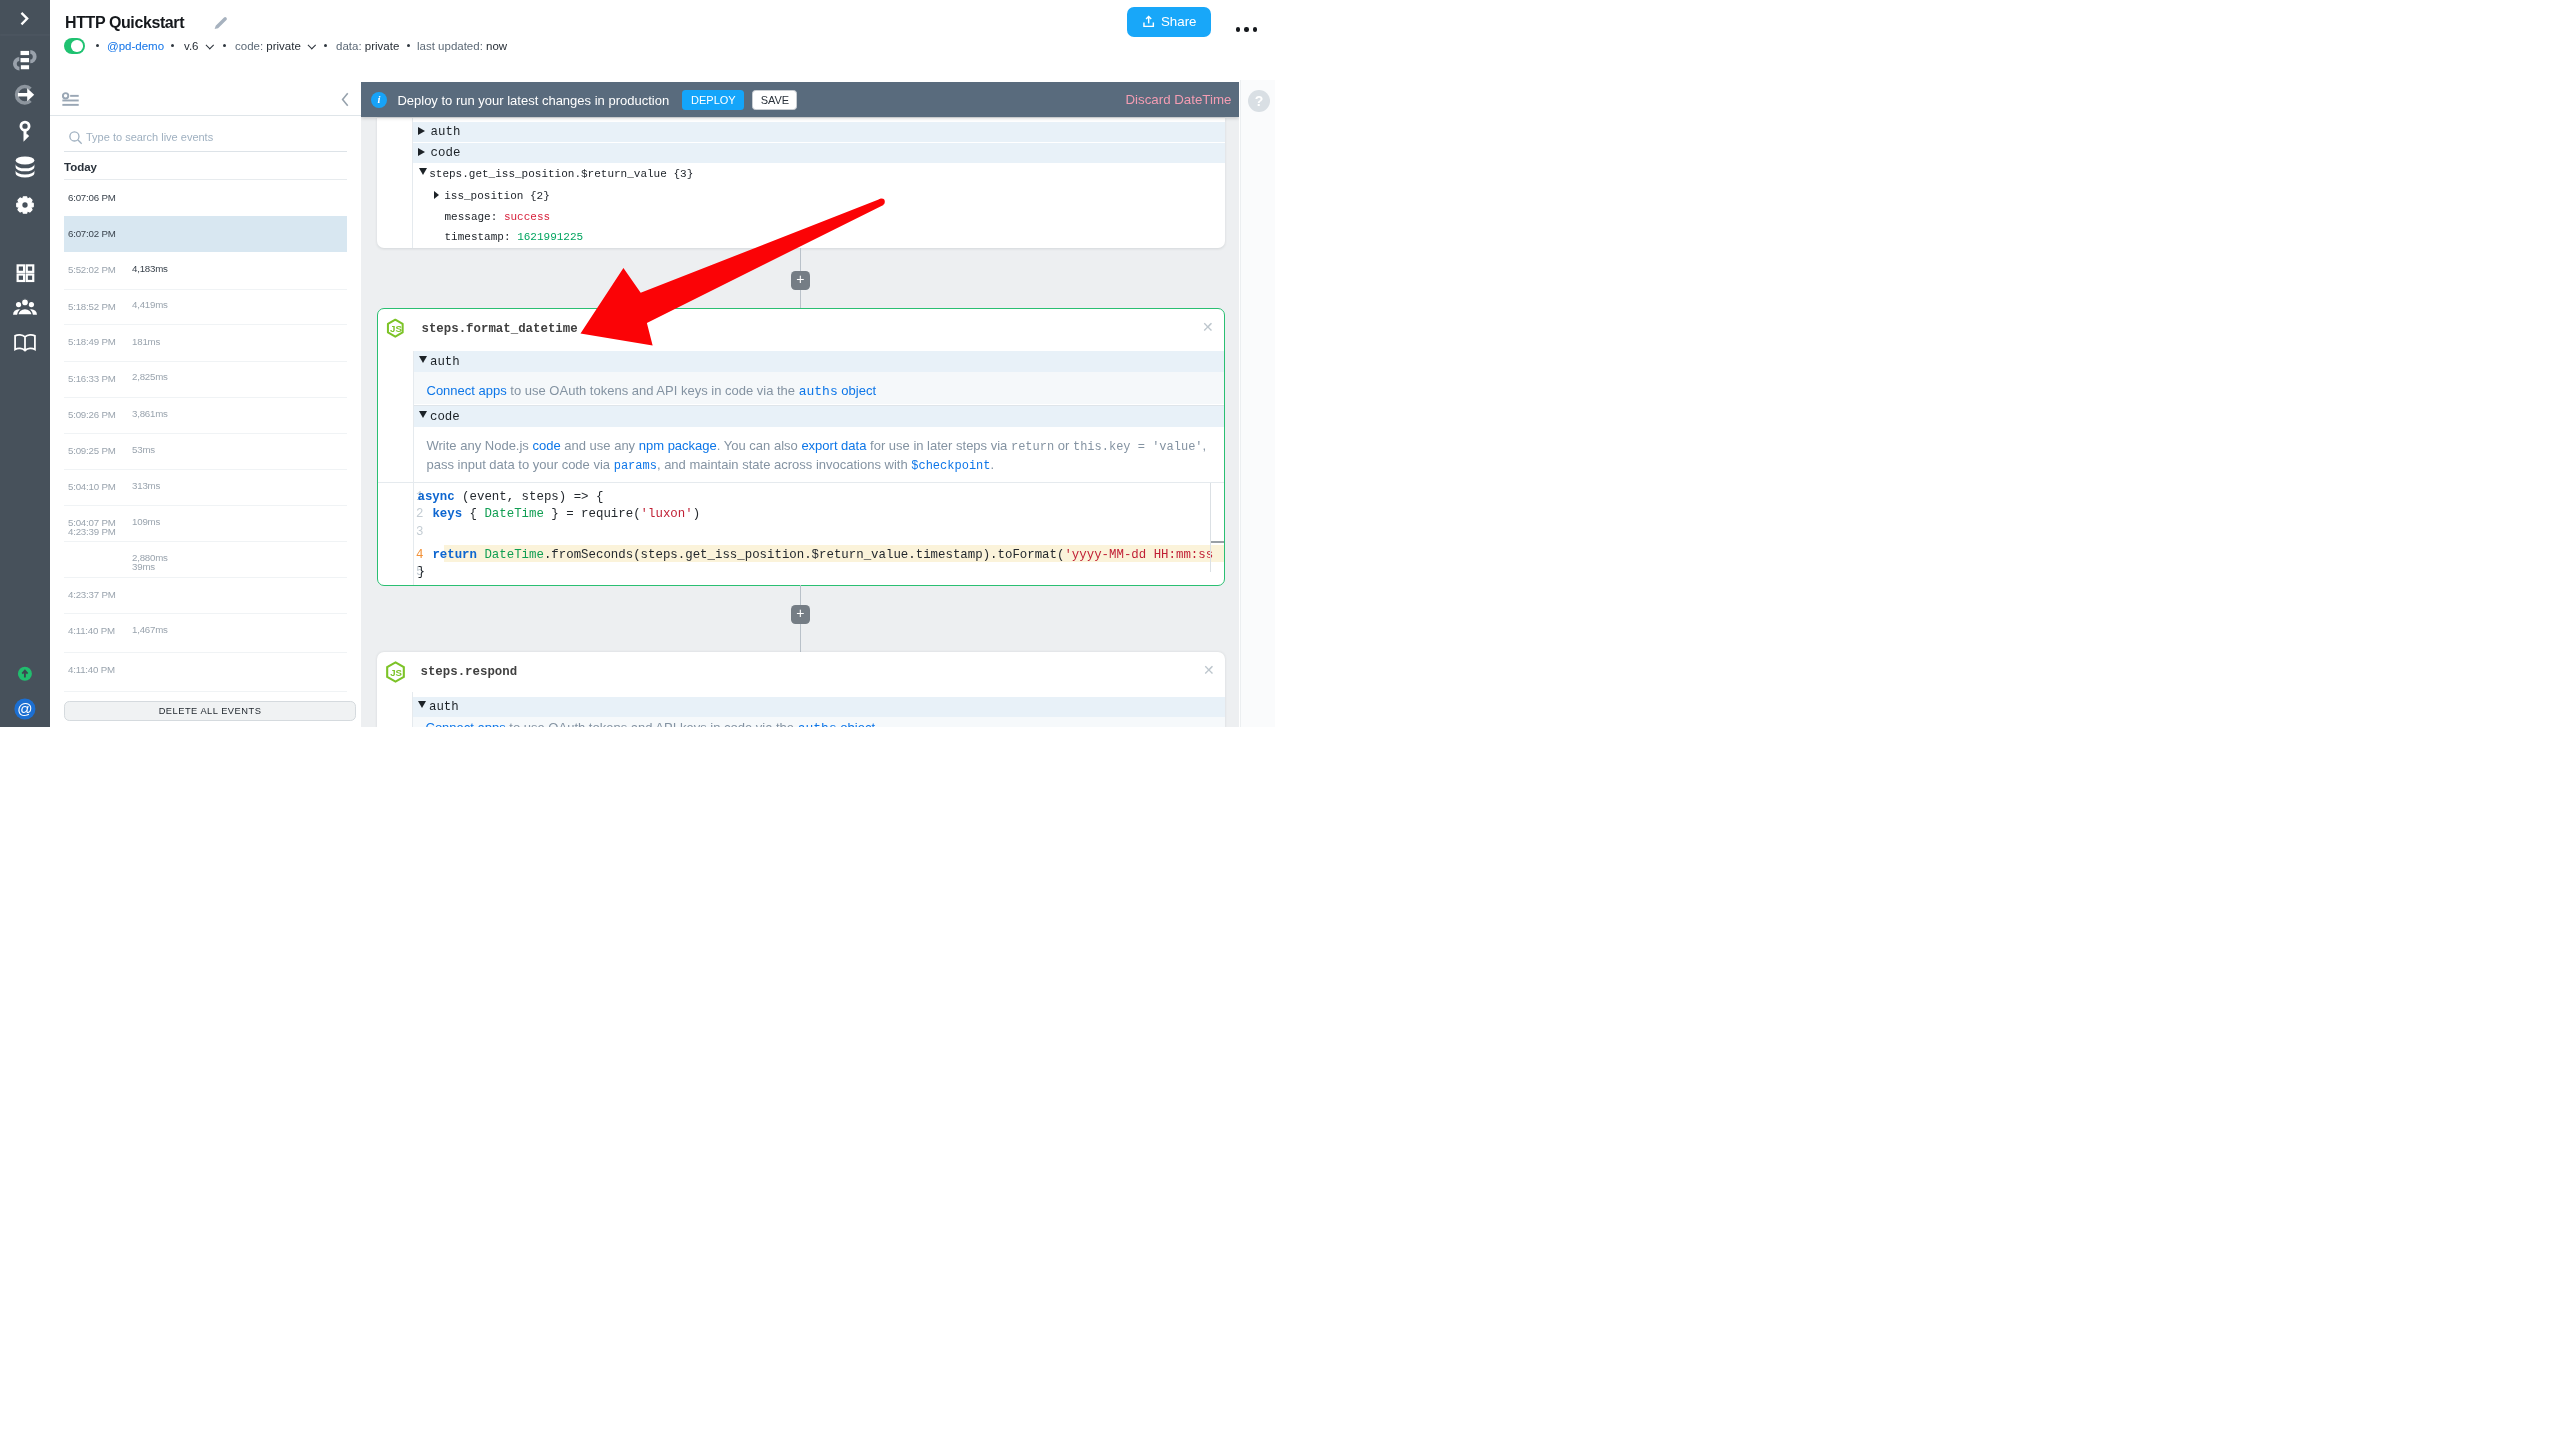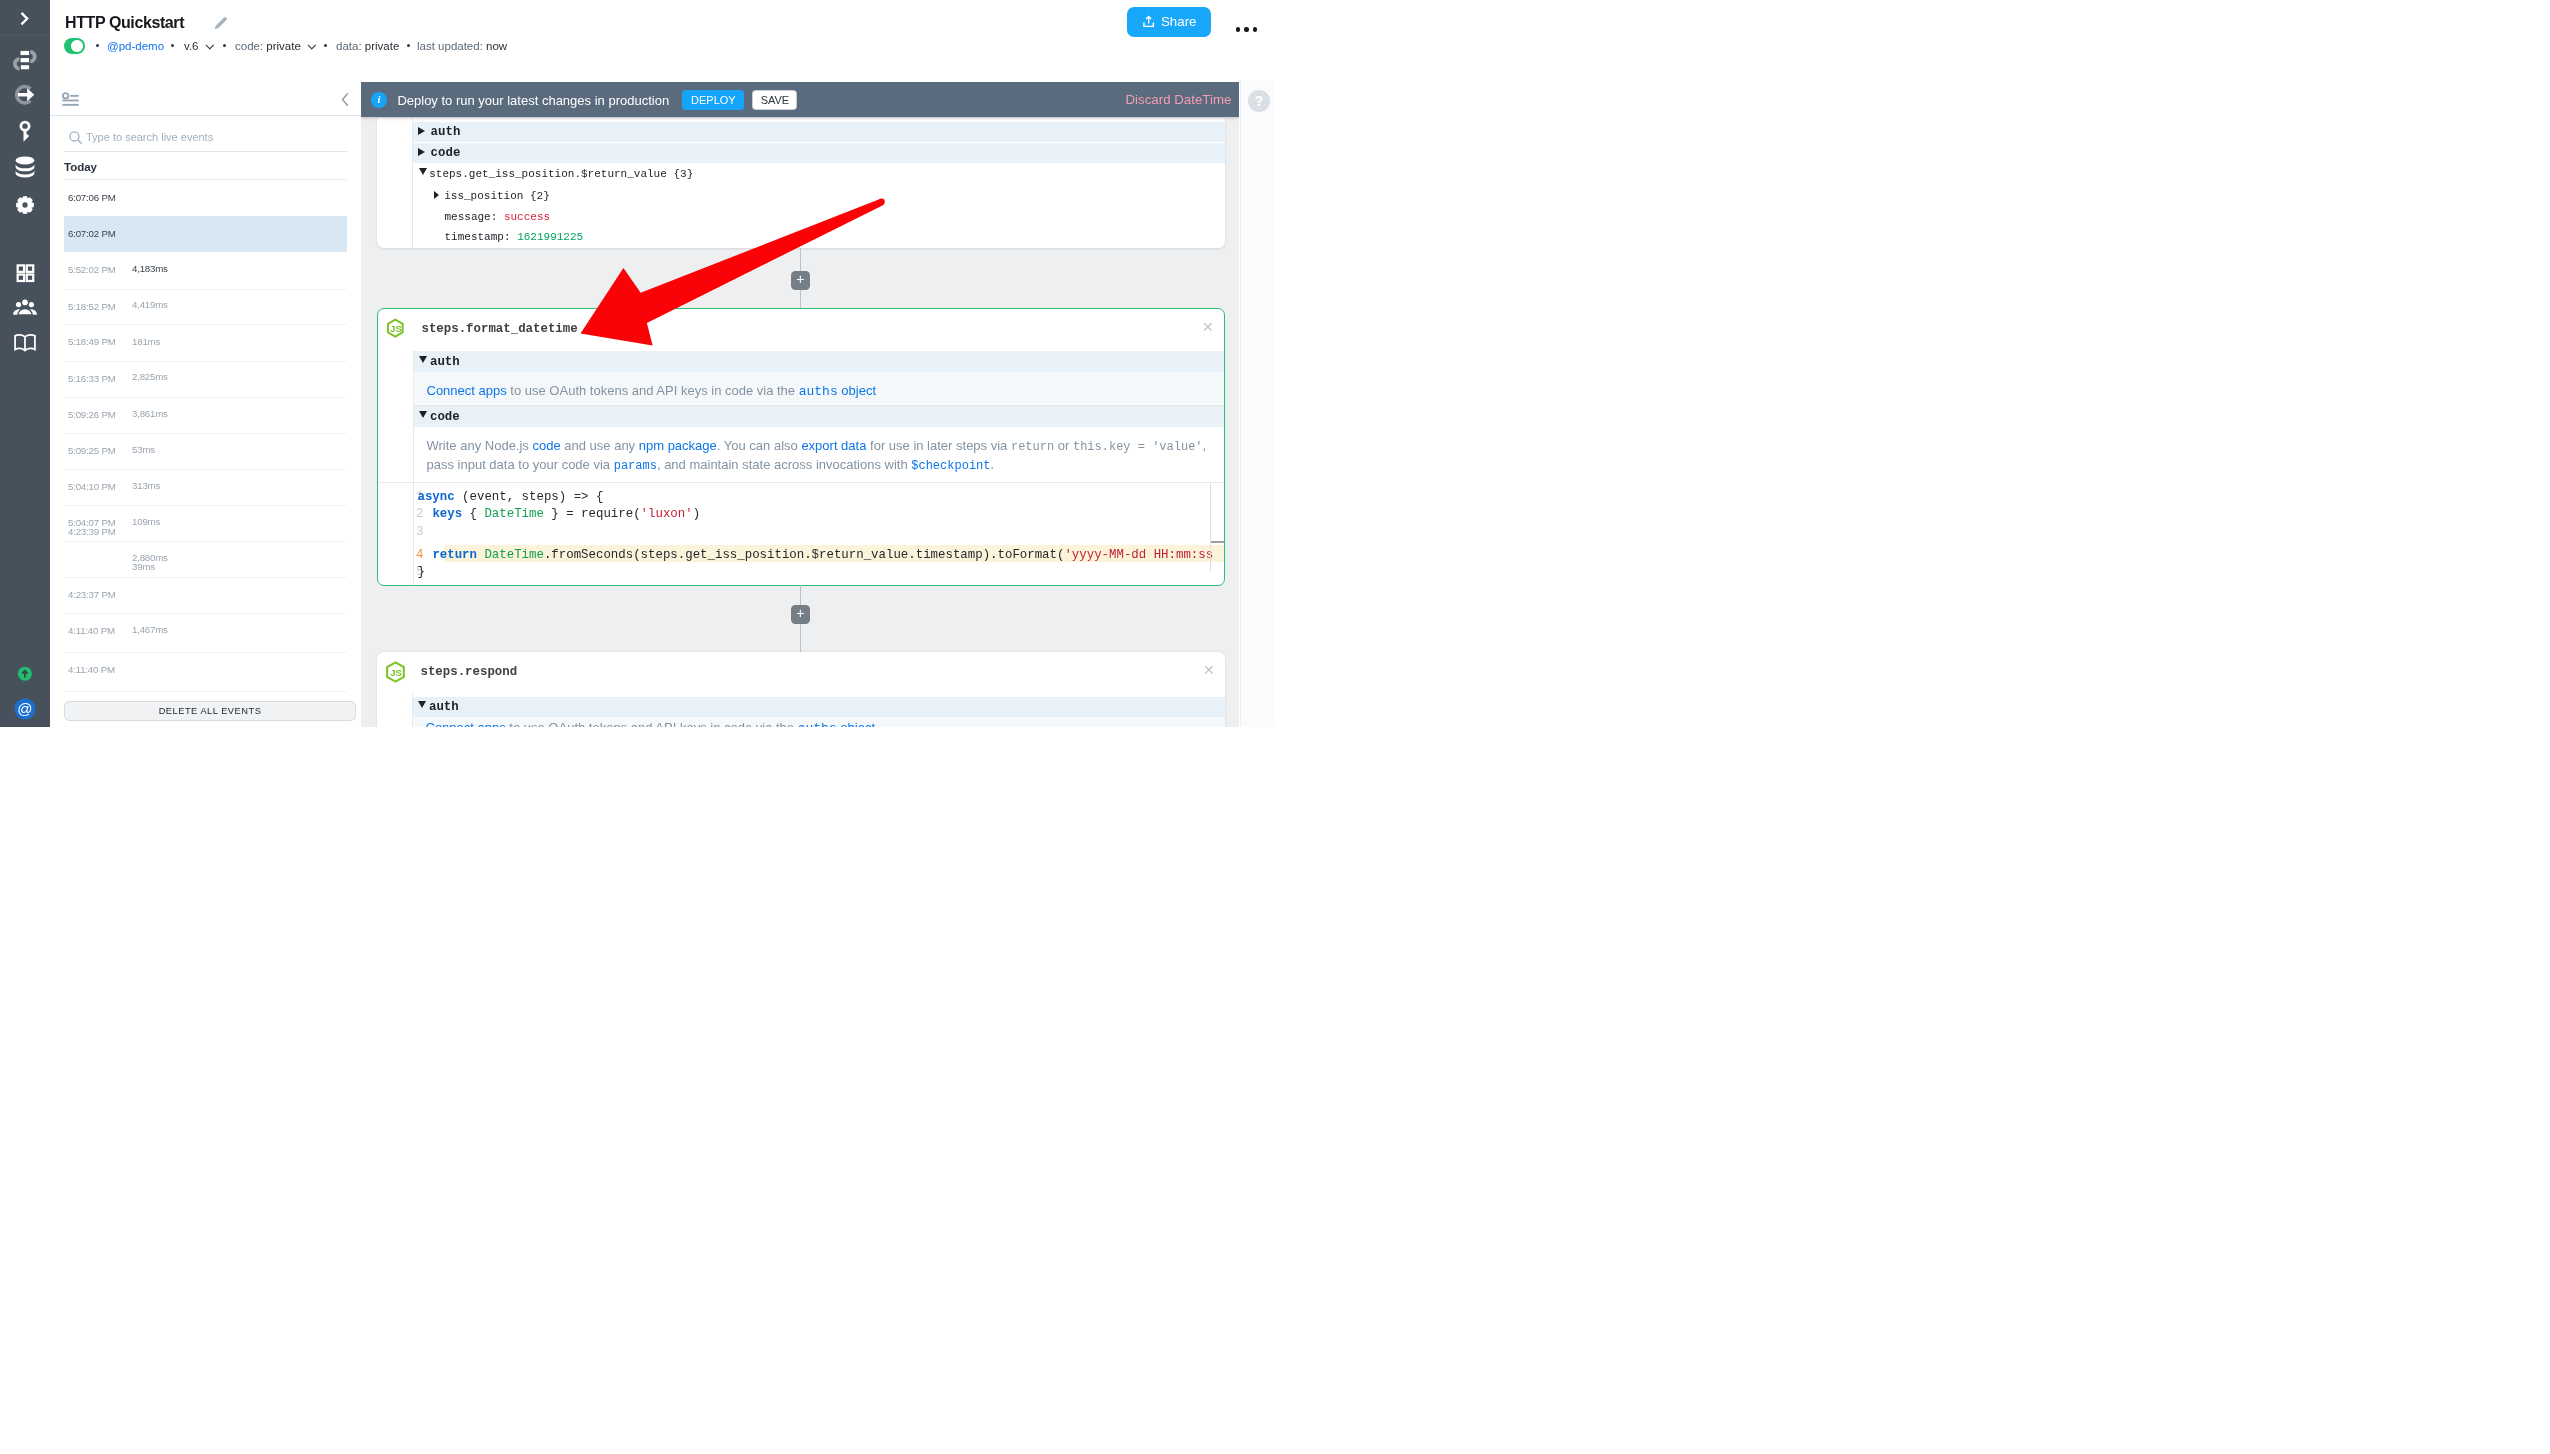--- a/index.html
+++ b/index.html
@@ -63,21 +63,21 @@
 
 
 #rail { position:absolute; left:1240px; top:80px; width:35px; height:647px; background:#fafbfc; border-left:0.9px solid #eceff1; }
 #help { position:absolute; left:7px; top:9.7px; width:22px; height:22px; border-radius:50%; background:#d9dfe4; color:#fff; font-size:14px; font-weight:bold; text-align:center; line-height:22px; }
 
 
 .card { position:absolute; left:15.5px; width:848px; background:#fff; }
 #card1 { top:38px; height:130px; border-radius:0 0 7px 7px; box-shadow:0 0.9px 2.7px rgba(30,40,50,0.12); }
 .gutline { position:absolute; left:35px; top:0; bottom:0; width:0.9px; background:#e5eaee; }
 .secrow { position:absolute; left:36px; right:0; height:20.4px; background:#e8f1f8; }
-.secrow .lbl { position:absolute; left:5.8px; top:3.1px; font-family:"Liberation Mono",monospace; font-size:12.4px; font-weight:bold; color:#1c2227;text-align:center; }
+.secrow .lbl { position:absolute; left:5.8px; top:3.1px; font-family:"Liberation Mono",monospace; font-size:12.4px; font-weight:normal; color:#1c2227;text-align:center; }
 .tri-r { display:inline-block; width:0; height:0; border-left:7px solid #1c2227; border-top:4.4px solid transparent; border-bottom:4.4px solid transparent; margin-right:5.3px; }
 .tri-d { display:inline-block; width:0; height:0; border-top:7px solid #1c2227; border-left:4.9px solid transparent; border-right:4.9px solid transparent; margin-right:2.7px; vertical-align:1.8px; }
 .treeline { position:absolute; font-family:"Liberation Mono",monospace; font-size:11px; color:#21262c; white-space:pre; }
 
 
 .conn { position:absolute; left:439px; width:1.3px; background:#b9c1c9; }
 .plus { position:absolute; left:430px; width:18.6px; height:18.6px; background:#757d85; border-radius:4.4px; color:#fff; text-align:center; line-height:17px; font-size:14px; }
 
 
 #card2 { top:228px; height:278px; border:1.3px solid #2abf72; border-radius:7px; }

